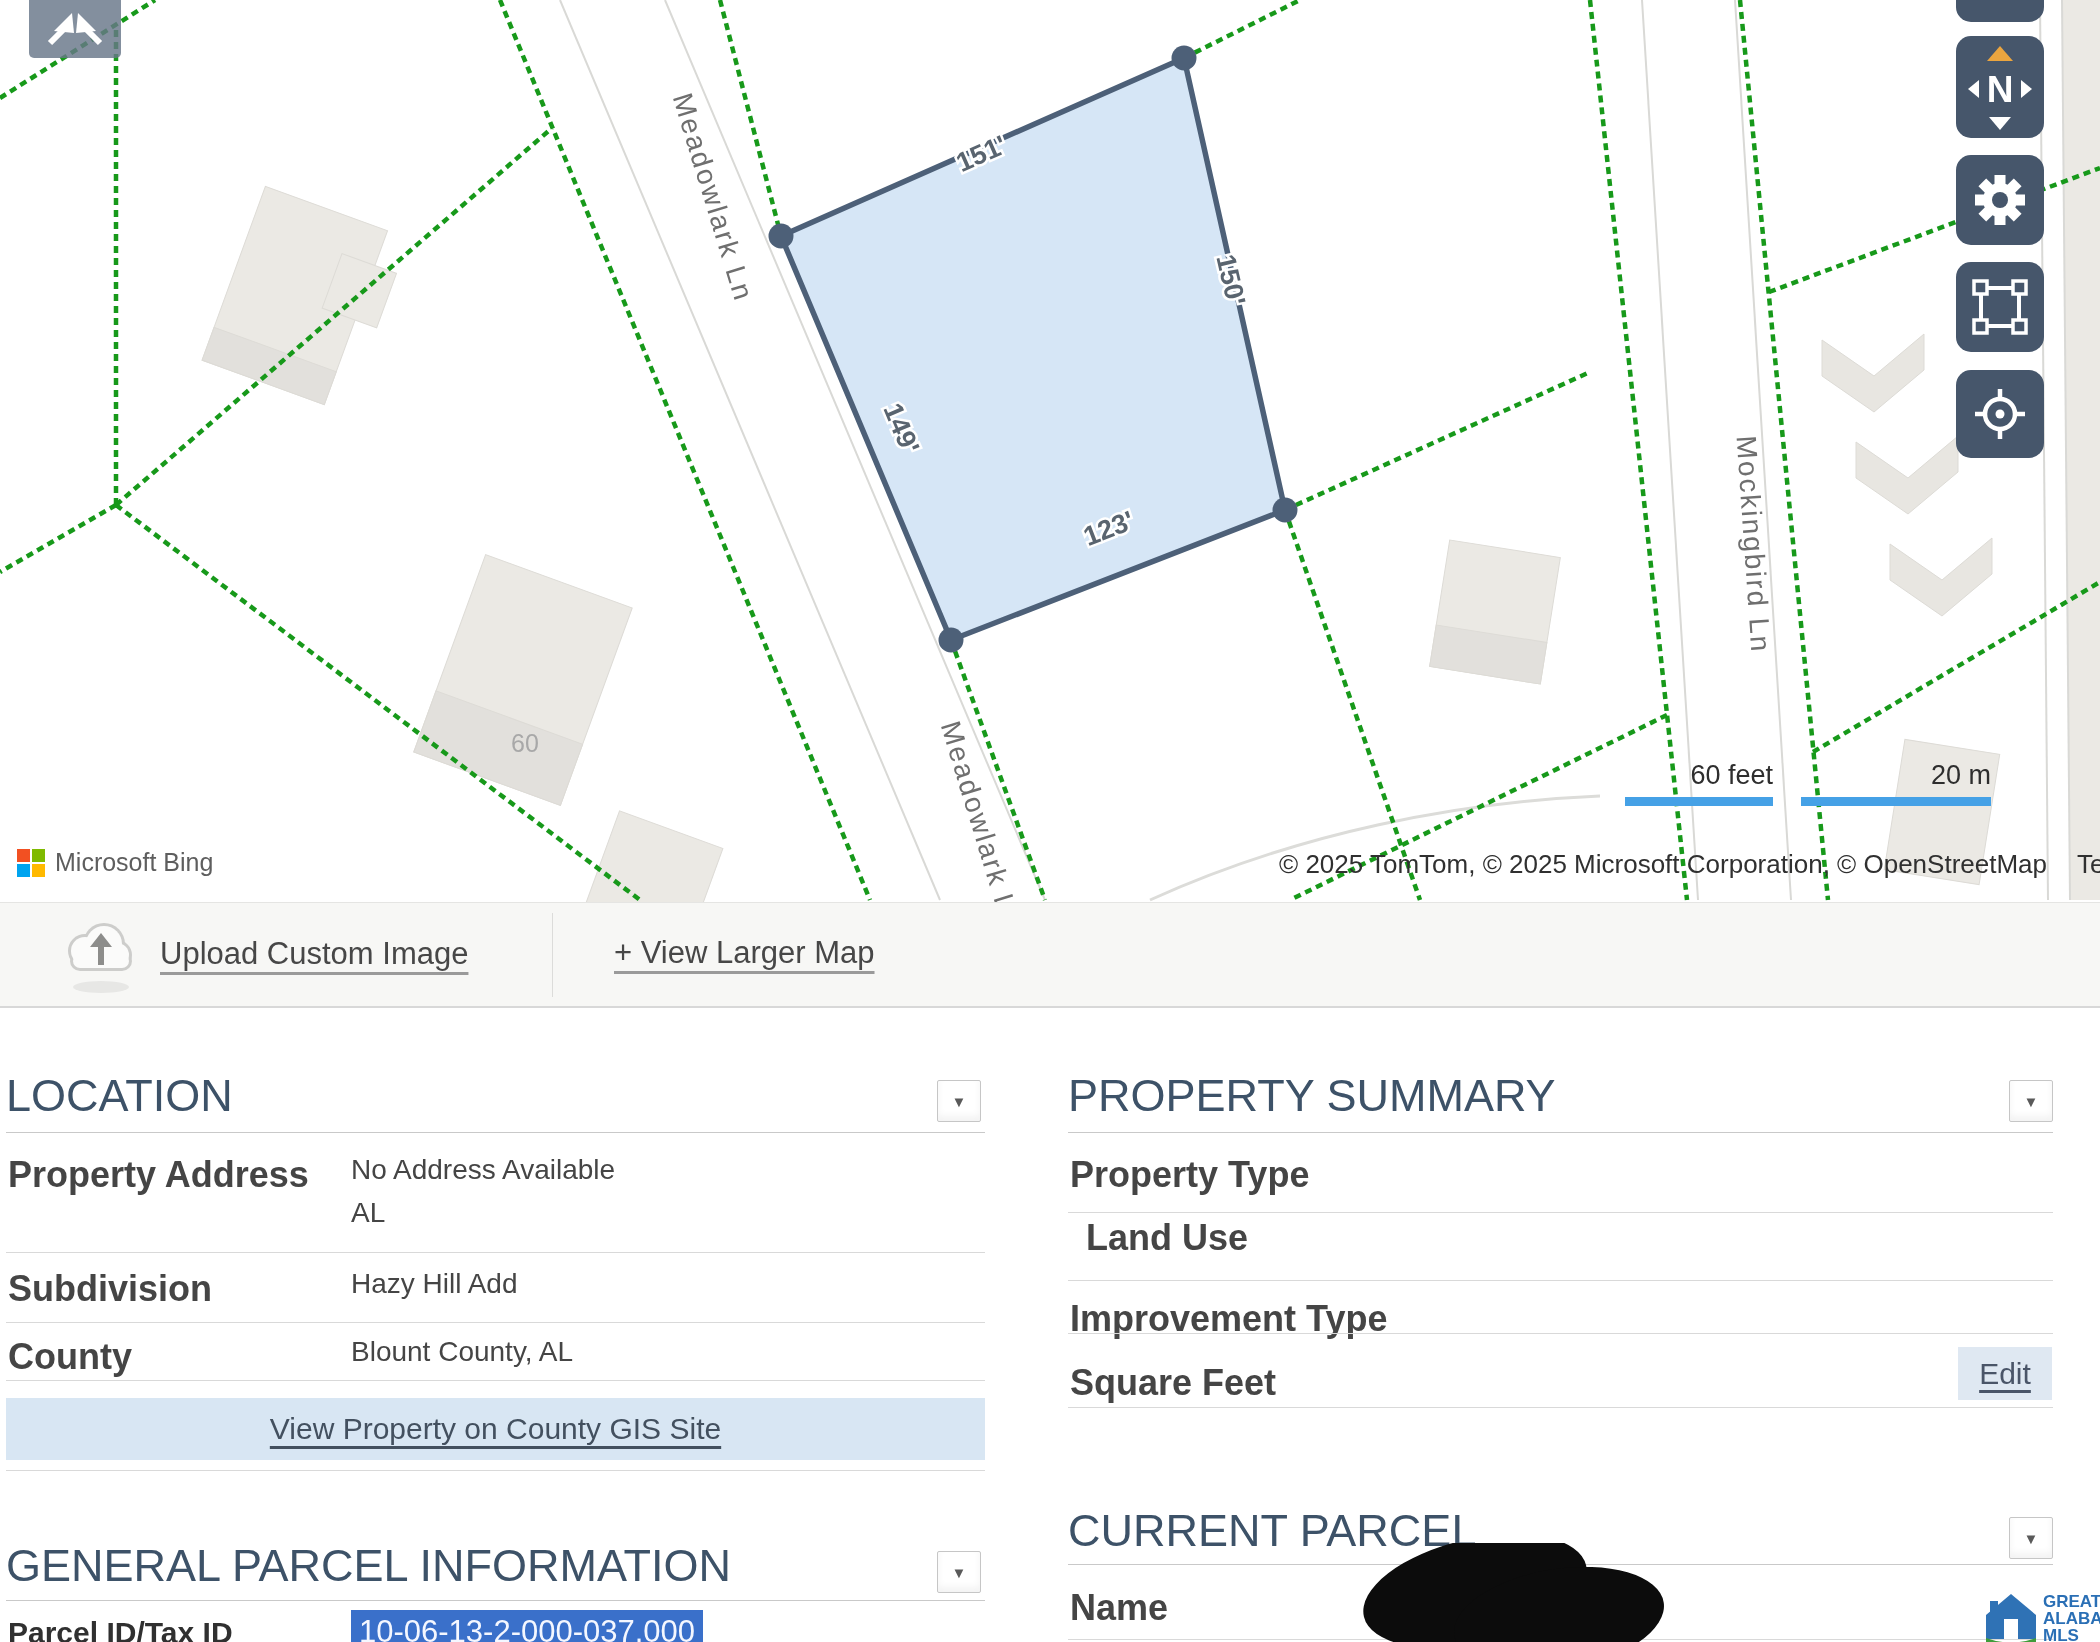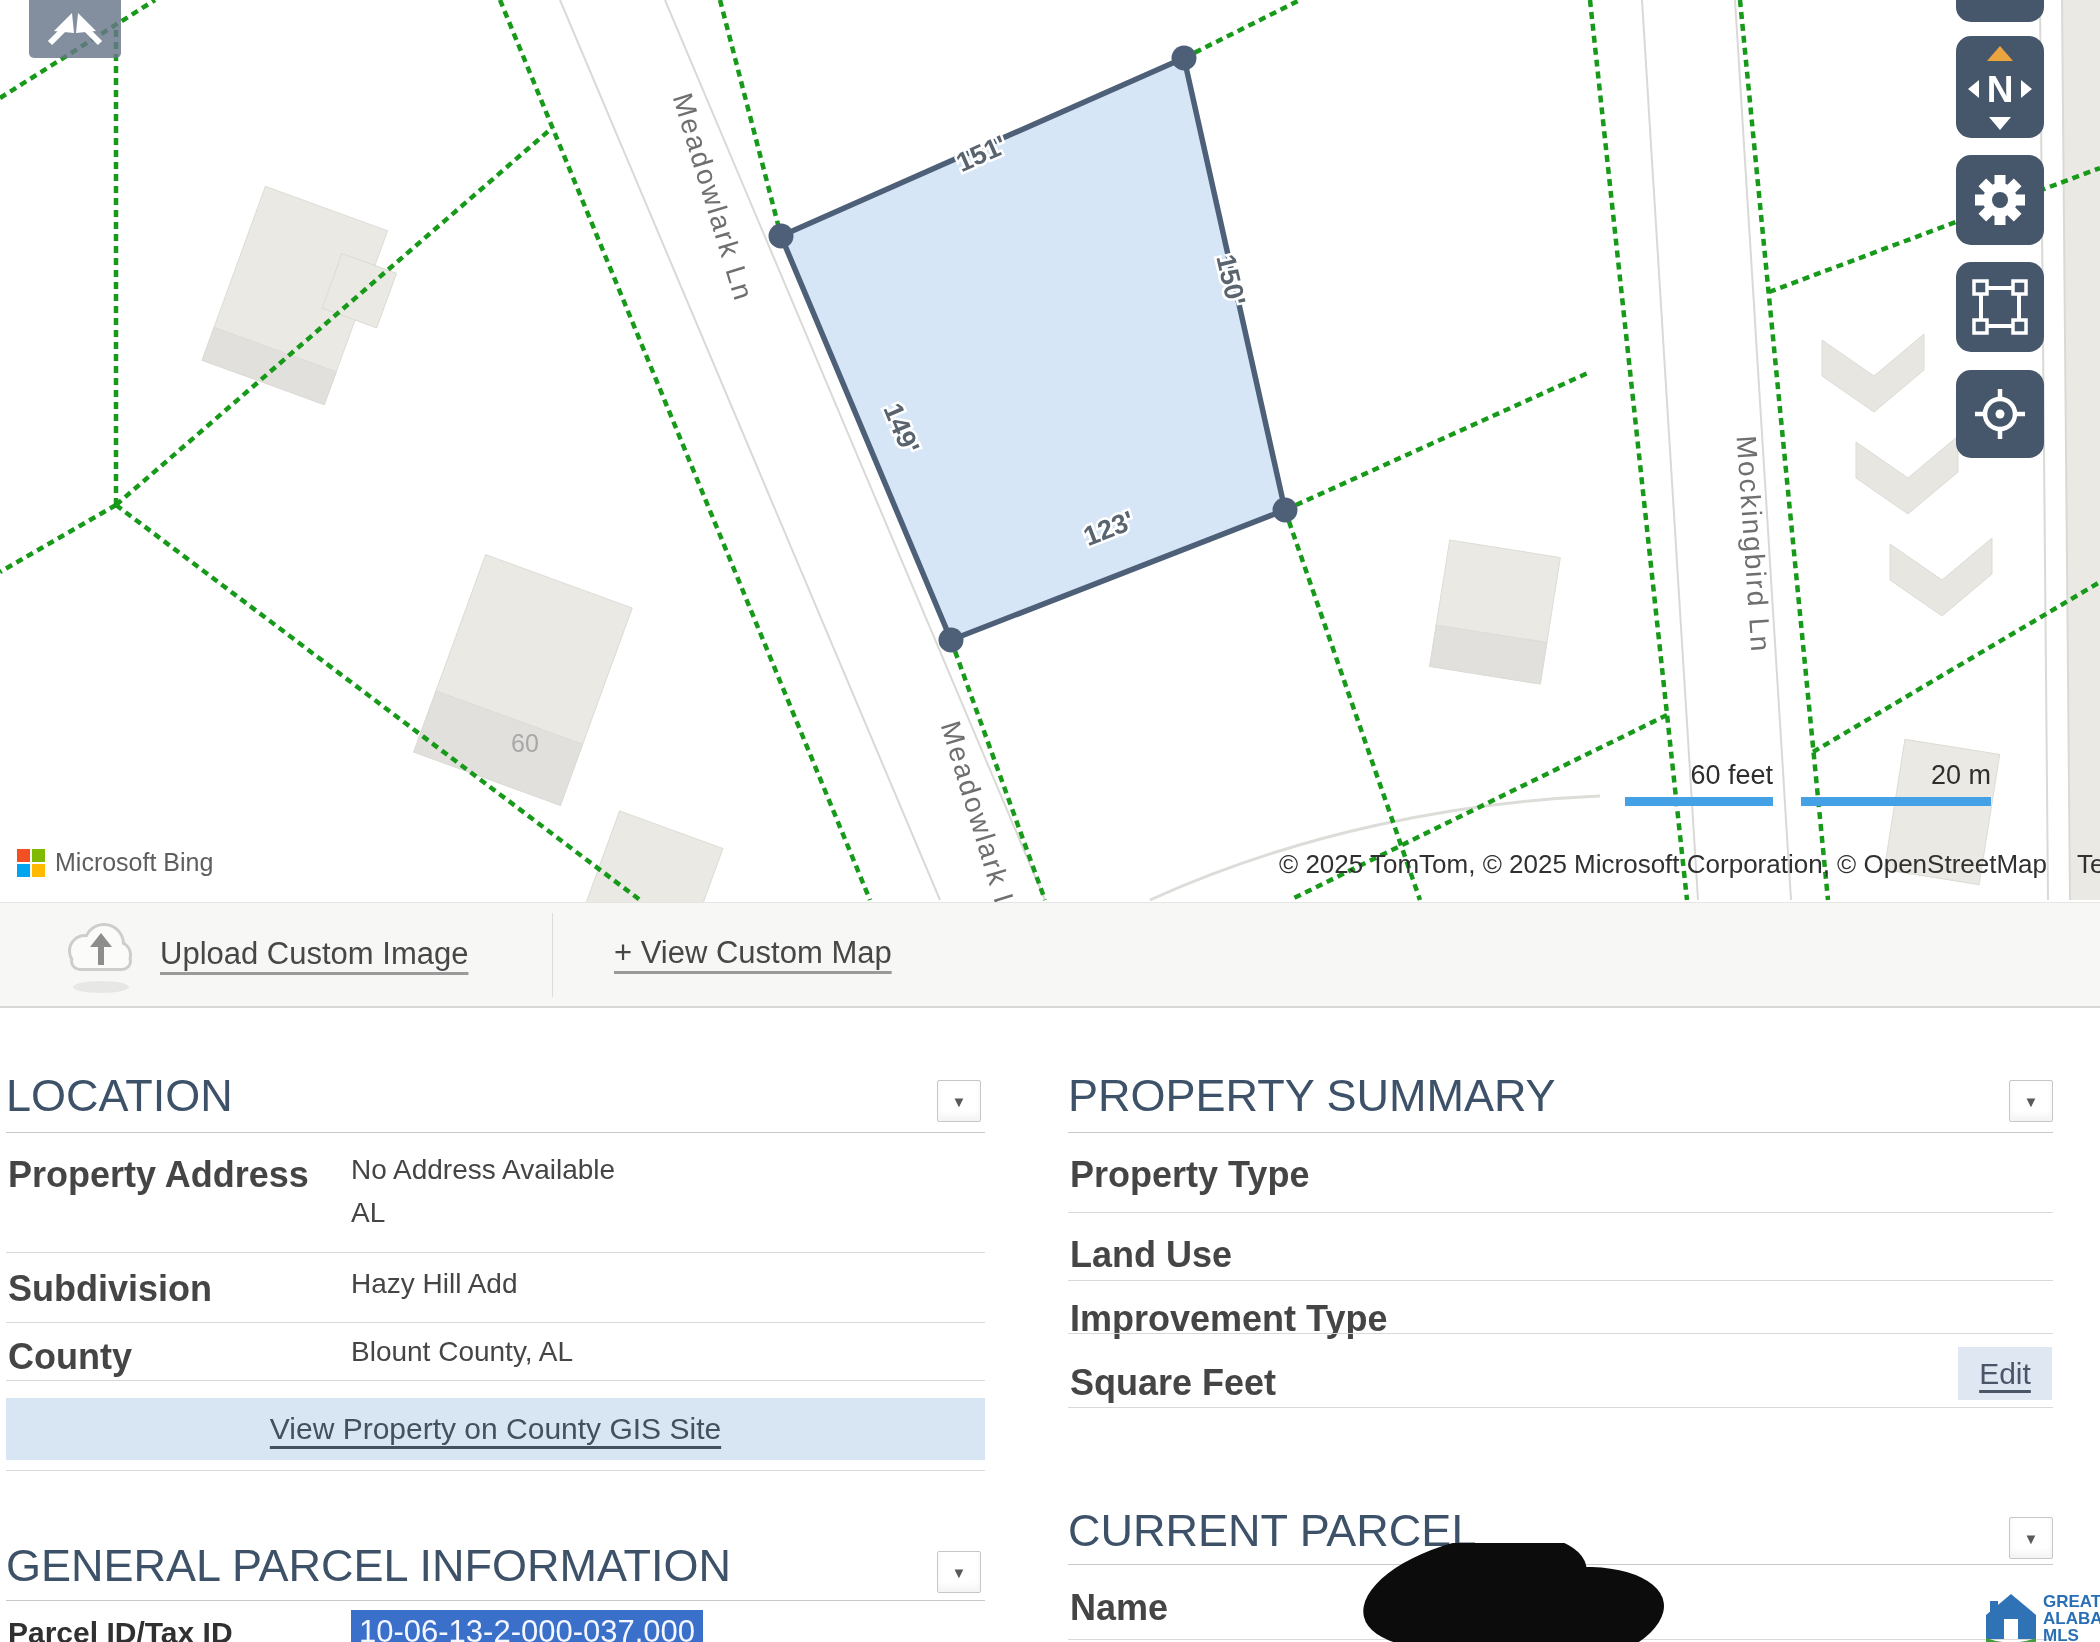--- a/index.html
+++ b/index.html
@@ -267,21 +267,21 @@
           <rect x="15" y="41" width="56" height="14" rx="7"></rect>
         </g>
         <g stroke="#8d8d8b" stroke-width="6" fill="none">
           <line x1="43" y1="52" x2="43" y2="28"></line>
         </g>
         <polygon points="43,20 32,34 54,34" fill="#8d8d8b"></polygon>
       </svg>
     </div>
     <span class="link-like upload-label">Upload Custom Image</span>
     <div class="footer-vdiv"></div>
-    <span class="link-like view-larger">+ View Custom Map</span>
+    <span class="link-like view-larger">+ View Larger Map</span>
   </div>
 
   <section class="sec-left" style="top:1070px;height:410px;">
     <h2 class="sec-title" style="position:absolute;top:0;">LOCATION</h2>
     <div class="dropdown" style="left:931px;top:10px;">
         <span>▼</span>
       </div>
     <div class="sec-underline" style="top:62px;"></div>
 
     <div class="row-label" style="top:84px;">Property Address</div>
@@ -305,21 +305,21 @@
 
   <section class="sec-right" style="top:1070px;height:350px;">
     <h2 class="sec-title" style="position:absolute;top:0;">PROPERTY SUMMARY</h2>
     <div class="dropdown" style="left:941px;top:10px;">
         <span>▼</span>
       </div>
     <div class="sec-underline" style="top:62px;"></div>
 
     <div class="row-label" style="top:84px;">Property Type</div>
     <div class="divider" style="top:142px;"></div>
-    <div class="row-label" style="top:164px;">Land Use</div>
+    <div class="row-label" style="top:147px;margin-left:16px;">Land Use</div>
     <div class="divider" style="top:210px;"></div>
     <div class="row-label" style="top:228px;">Improvement Type</div>
     <div class="divider" style="top:263px;"></div>
     <div class="row-label" style="top:292px;">Square Feet</div>
     <div class="edit-box">
       <span>Edit</span>
     </div>
     <div class="divider" style="top:337px;"></div>
   </section>
 

